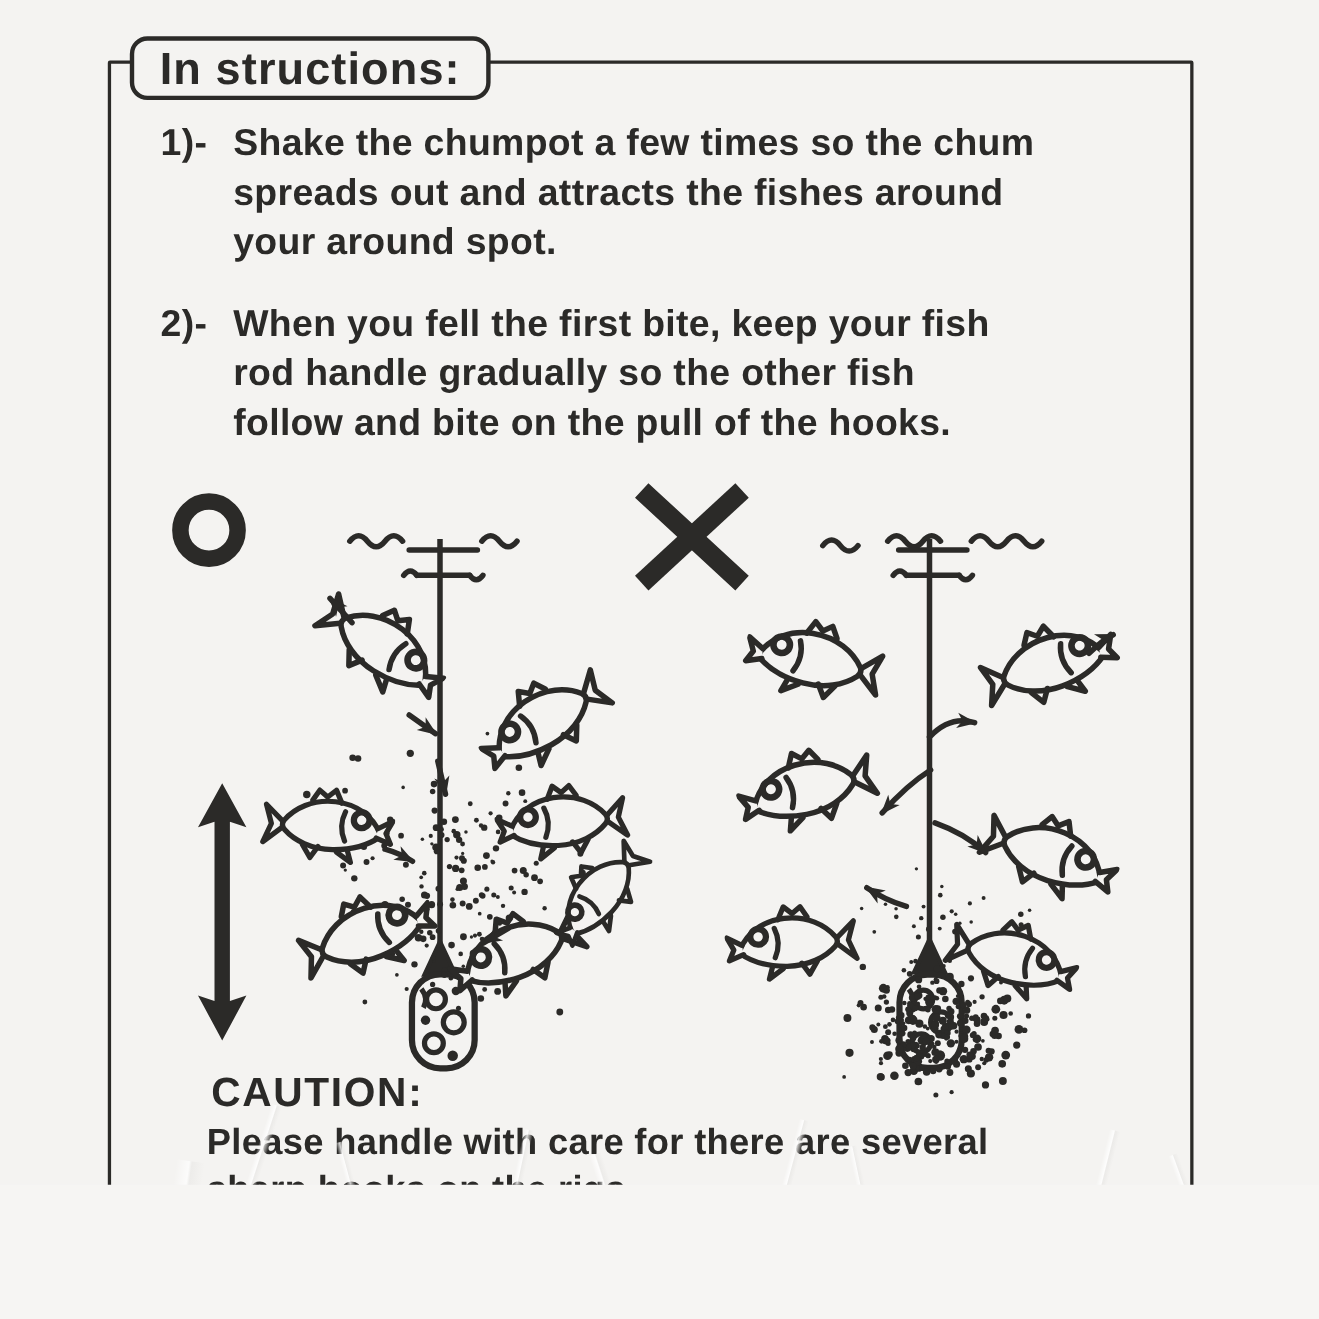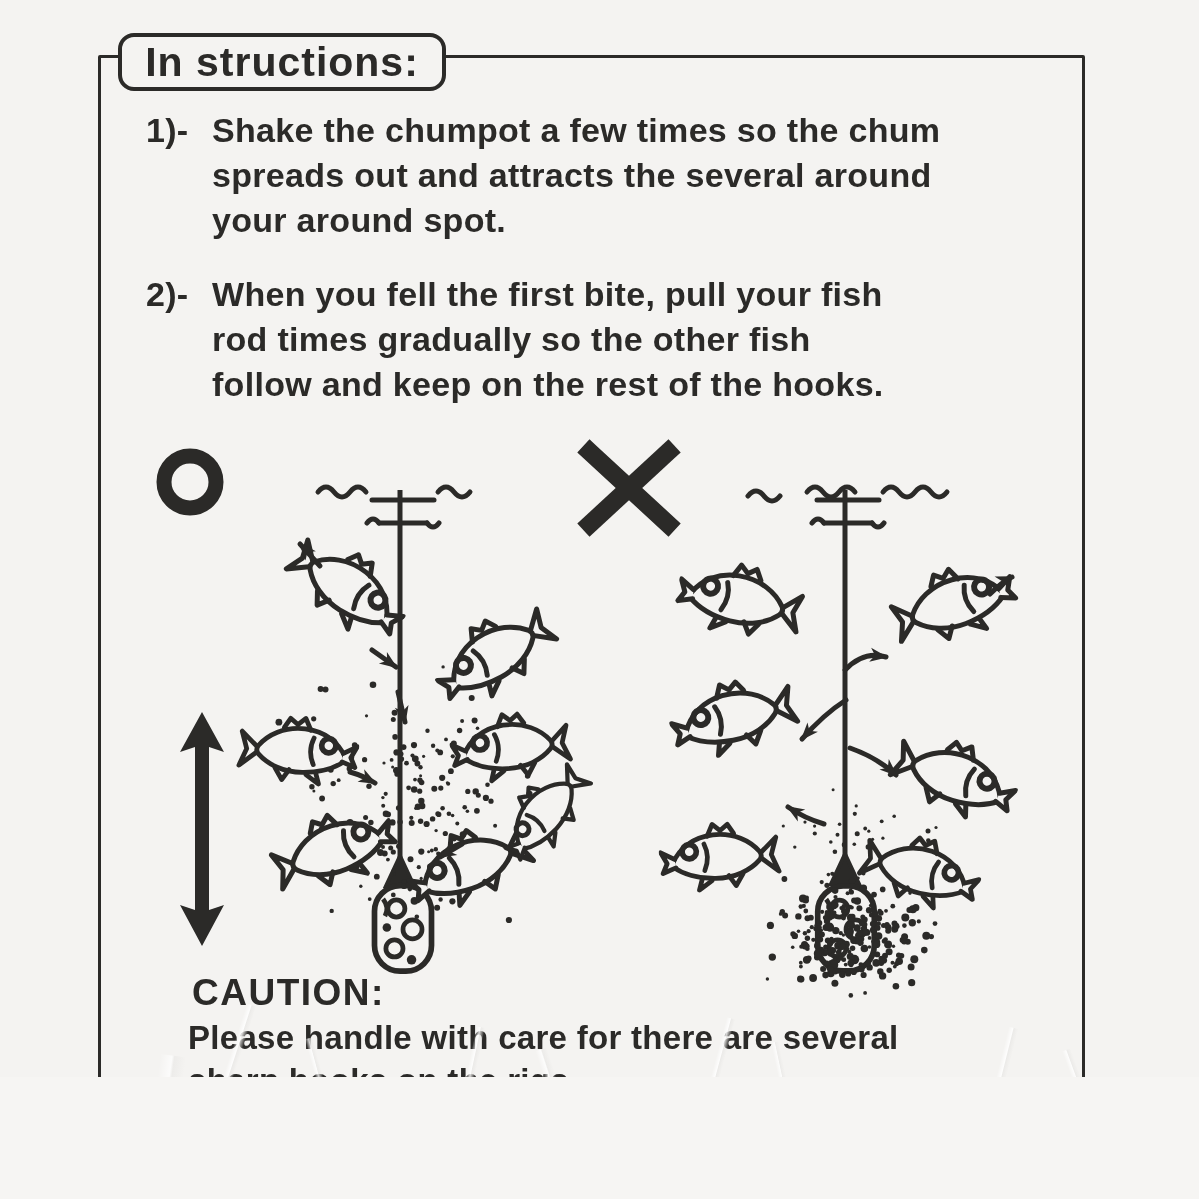--- a/index.html
+++ b/index.html
@@ -60,28 +60,28 @@
 <div class="sheet">
 
   <div class="frame"></div>
 
   <div class="title-box">
     <span>In structions:</span>
   </div>
 
   <div class="instr" id="instruction-1">
     <div class="first"><span class="num">1)-</span><span>Shake the chumpot a few times so the chum</span></div>
-    <div class="cont">spreads out and attracts the several around</div>
+    <div class="cont">spreads out and attracts the fishes around</div>
     <div class="cont">your around spot.</div>
   </div>
 
   <div class="instr" id="instruction-2">
-    <div class="first"><span class="num">2)-</span><span>When you fell the first bite, pull your fish</span></div>
-    <div class="cont">rod times gradually so the other fish</div>
-    <div class="cont">follow and keep on the rest of the hooks.</div>
+    <div class="first"><span class="num">2)-</span><span>When you fell the first bite, keep your fish</span></div>
+    <div class="cont">rod handle gradually so the other fish</div>
+    <div class="cont">follow and bite on the pull of the hooks.</div>
   </div>
 
   <svg class="art" width="1199" height="1199" viewBox="0 0 1199 1199" aria-hidden="true">
     <defs>
       <symbol id="fish" viewBox="0 0 132 84">
         <g fill="none" stroke="currentColor" stroke-width="5" stroke-linecap="round" stroke-linejoin="round">
           <path fill="#f4f3f1" d="M104 42 L124 24 L118 42 L125 60 Z"></path>
           <path fill="#f4f3f1" d="M14 44 C22 28 38 18 58 17 C80 16 97 26 106 38 C108 41 108 44 105 47 C95 57 78 64 58 63 C40 62 24 56 14 48 Z"></path>
           <path fill="#f4f3f1" d="M16 40 L2 32 L8 44 L3 54 L17 49"></path>
           <path d="M52 18 L58 6 L66 13 L74 7 L80 17"></path>

